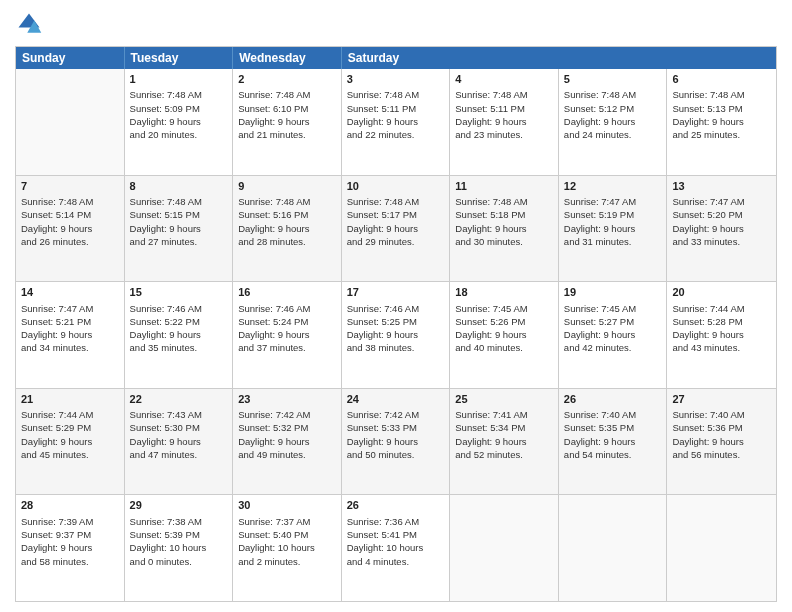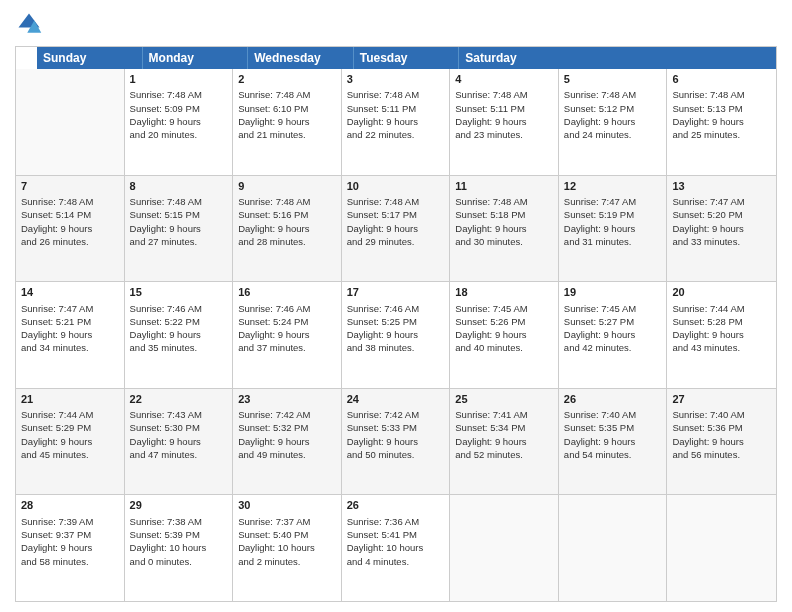--- a/index.html
+++ b/index.html
@@ -63,21 +63,20 @@
     .calendar {
       flex: 1;
       display: flex;
       flex-direction: column;
       border: 1px solid #ccc;
     }
     .cal-header {
       display: grid;
       grid-template-columns: repeat(7, 1fr);
       background: #2e6db4;
-      margin-left: 21px;
     }
     .cal-header-cell {
       color: #fff;
       font-size: 12px;
       font-weight: bold;
       padding: 4px 6px;
       text-align: left;
       border-right: 1px solid #5590c8;
     }
     .cal-header-cell:last-child { border-right: none; }
@@ -130,23 +129,22 @@
     </div>
     <div class="title-block">
       <div class="month-title"></div>
       <div class="location"></div>
     </div>
   </div>
 
   <div class="calendar">
     <div class="cal-header">
     <div class="cal-header-cell">Sunday</div>
-        <div class="cal-header-cell">Monday</div>
+        <div class="cal-header-cell">Tuesday</div>
         <div class="cal-header-cell">Wednesday</div>
-        <div class="cal-header-cell">Tuesday</div>
         <div class="cal-header-cell">Saturday</div>
       </div>
     <div class="cal-body">
     <div class="cal-row">
           <div class="cal-cell empty"></div>
           <div class="cal-cell"><span class="day-num">1</span><span>Sunrise: 7:48 AM</span><br><span>Sunset: 5:09 PM</span><br><span>Daylight: 9 hours</span><br><span>and 20 minutes.</span><br></div>
           <div class="cal-cell"><span class="day-num">2</span><span>Sunrise: 7:48 AM</span><br><span>Sunset: 6:10 PM</span><br><span>Daylight: 9 hours</span><br><span>and 21 minutes.</span><br></div>
           <div class="cal-cell"><span class="day-num">3</span><span>Sunrise: 7:48 AM</span><br><span>Sunset: 5:11 PM</span><br><span>Daylight: 9 hours</span><br><span>and 22 minutes.</span><br></div>
           <div class="cal-cell"><span class="day-num">4</span><span>Sunrise: 7:48 AM</span><br><span>Sunset: 5:11 PM</span><br><span>Daylight: 9 hours</span><br><span>and 23 minutes.</span><br></div>
           <div class="cal-cell"><span class="day-num">5</span><span>Sunrise: 7:48 AM</span><br><span>Sunset: 5:12 PM</span><br><span>Daylight: 9 hours</span><br><span>and 24 minutes.</span><br></div>

